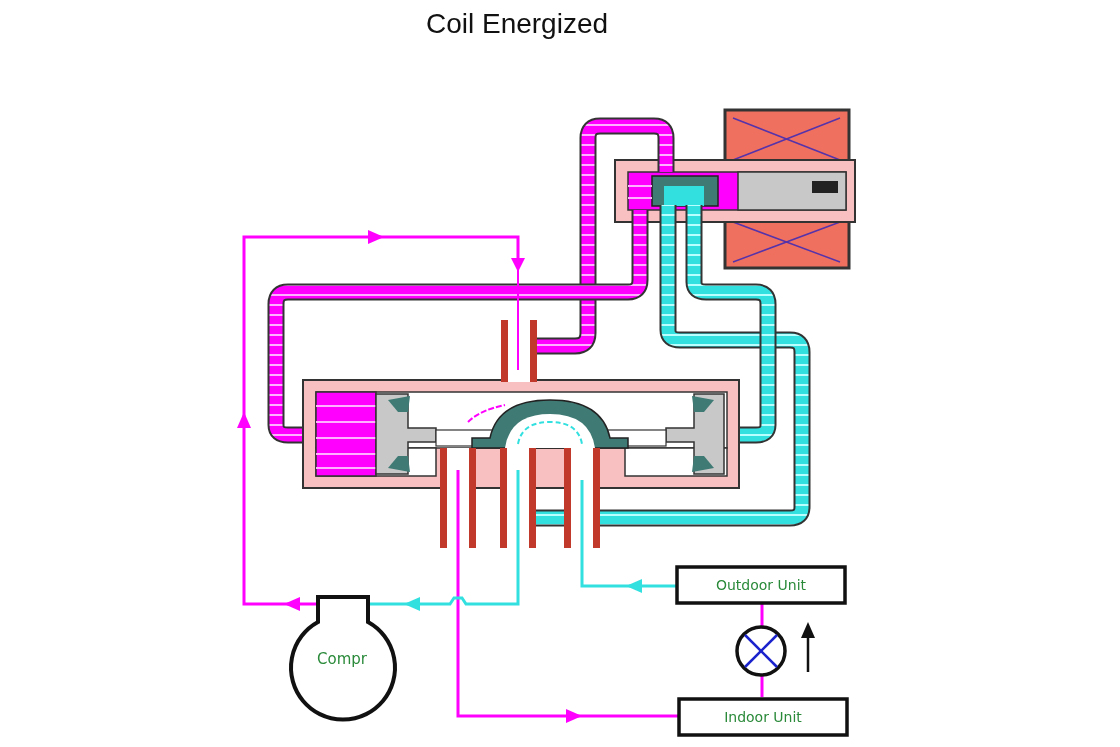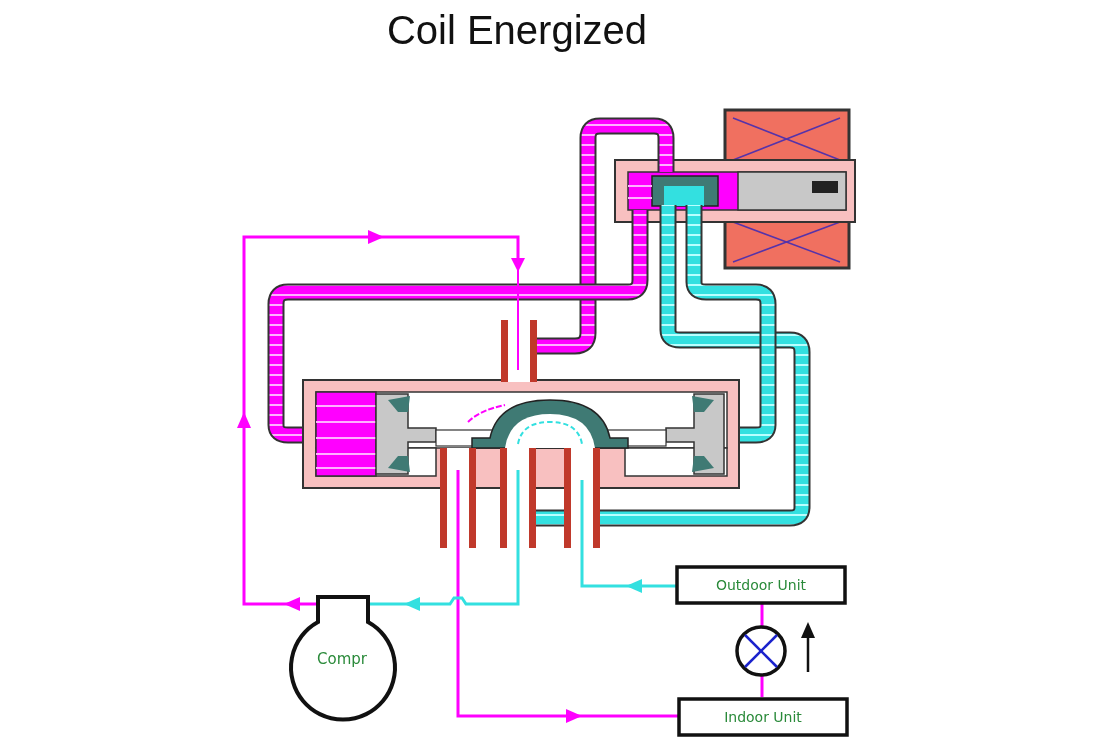--- a/index.html
+++ b/index.html
@@ -1,17 +1,17 @@
 <!DOCTYPE html>
 <html><head>
 <meta charset="utf-8">
 <style>
   html, body { margin:0; padding:0; background:#ffffff; }
   body { width:1120px; height:747px; position:relative; overflow:hidden; font-family:"Liberation Sans", sans-serif; }
-  #title { position:absolute; left:0; width:1034px; top:8px; text-align:center; font-size:40px; color:#111; font-family:"Liberation Sans", sans-serif; }
+  #title { position:absolute; left:0; width:1034px; top:8px; text-align:center; font-size:28px; color:#111; font-family:"Liberation Sans", sans-serif; }
   svg { position:absolute; left:0; top:0; }
   .lbl { font-family:"DejaVu Sans", sans-serif; font-size:14px; fill:#2a8a3a; }
   .lbl-comp { font-family:"DejaVu Sans", sans-serif; font-size:15px; fill:#2a8a3a; }
 </style>
 </head>
 <body>
 
 <div id="title">Coil Energized</div>
 
 <svg width="1120" height="747" viewBox="0 0 1120 747">

